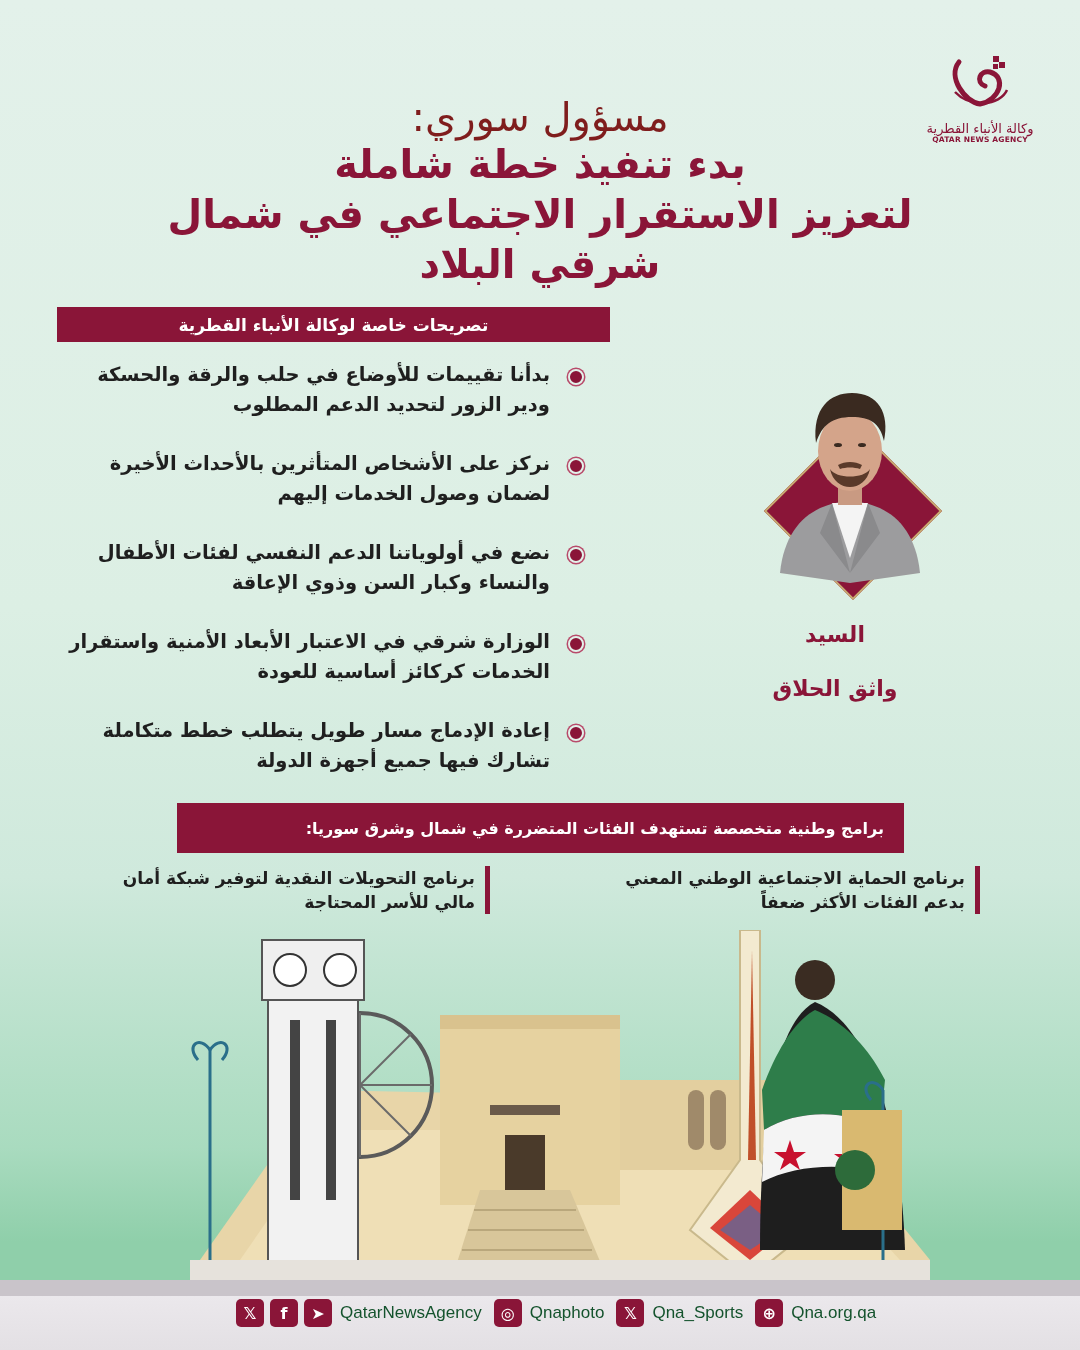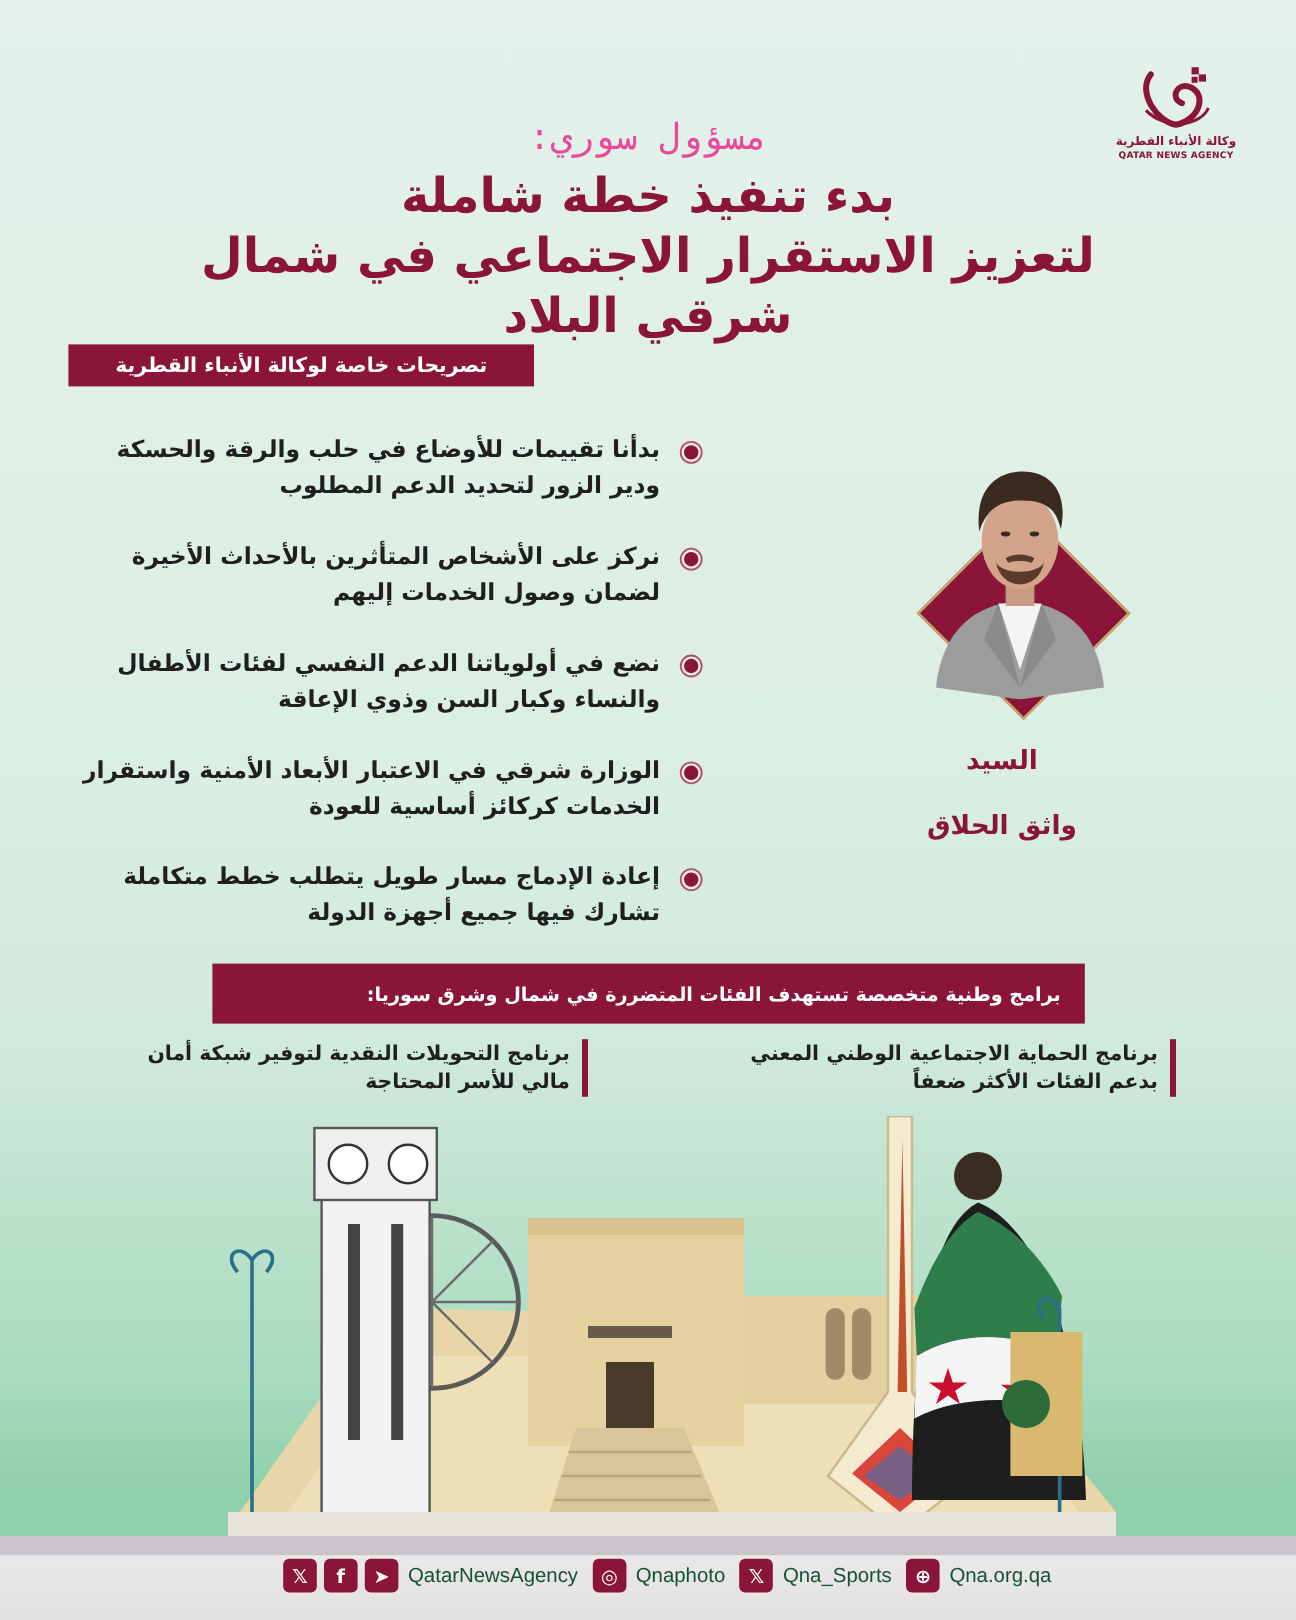--- a/index.html
+++ b/index.html
@@ -8,31 +8,31 @@
       font-family: "DejaVu Sans", sans-serif;
       position: relative;
       background: linear-gradient(180deg, #e3f1ea 0%, #dcefe4 45%, #cfe9dc 65%, #a9dbbf 85%, #8fcfaa 92%);
       color: #1f1f1f;
     }
     .abs { position: absolute; }
 
     
     .logo { left: 925px; top: 52px; width: 110px; height: 90px; text-align: center; }
     .logo svg { display: block; margin: 0 auto; }
-    .logo .ar { font-size: 10px; font-weight: bold; color: #8a1538; direction: rtl; line-height: 13px; margin-top: 4px; }
+    .logo .ar { font-size: 13px; font-weight: normal; color: #8a1538; direction: rtl; line-height: 13px; margin-top: 14px; }
     .logo .en { font-size: 7.5px; font-weight: bold; color: #8a1538; letter-spacing: 0.2px; }
 
     
     .headline { left: 100px; top: 95px; width: 880px; text-align: center; direction: rtl; }
-    .headline .l1 { font-size: 30px; color: #ec4899; line-height: 44px; font-family: Liberation Mono, monospace; }
+    .headline .l1 { font-size: 40px; color: #7f1d1d; line-height: 44px; }
     .headline .l2, .headline .l3 { font-size: 40px; font-weight: bold; color: #8a1538; line-height: 50px; }
 
     
     .bar { background: #8a1538; color: #fff; direction: rtl; font-weight: bold; display: flex; align-items: center; padding: 0 20px; }
-    .bar1 { left: 57px; top: 287px; width: 388px; height: 35px; font-size: 17px; justify-content: center; align-items: center; }
+    .bar1 { left: 57px; top: 307px; width: 553px; height: 35px; font-size: 17px; justify-content: center; align-items: center; }
     .bar2 { left: 177px; top: 803px; width: 727px; height: 50px; font-size: 16px; }
 
     
     .statements { left: 50px; top: 360px; width: 540px; direction: rtl; }
     .statement { display: flex; align-items: flex-start; margin-bottom: 29px; text-align: right; }
     .statement .dot {
       flex: 0 0 auto; width: 16px; height: 16px; border-radius: 50%;
       background: #8a1538; border: 2px solid #e3f1ea; box-shadow: 0 0 0 1.5px #b84a6a;
       margin: 9px 6px 0 18px;
     }

